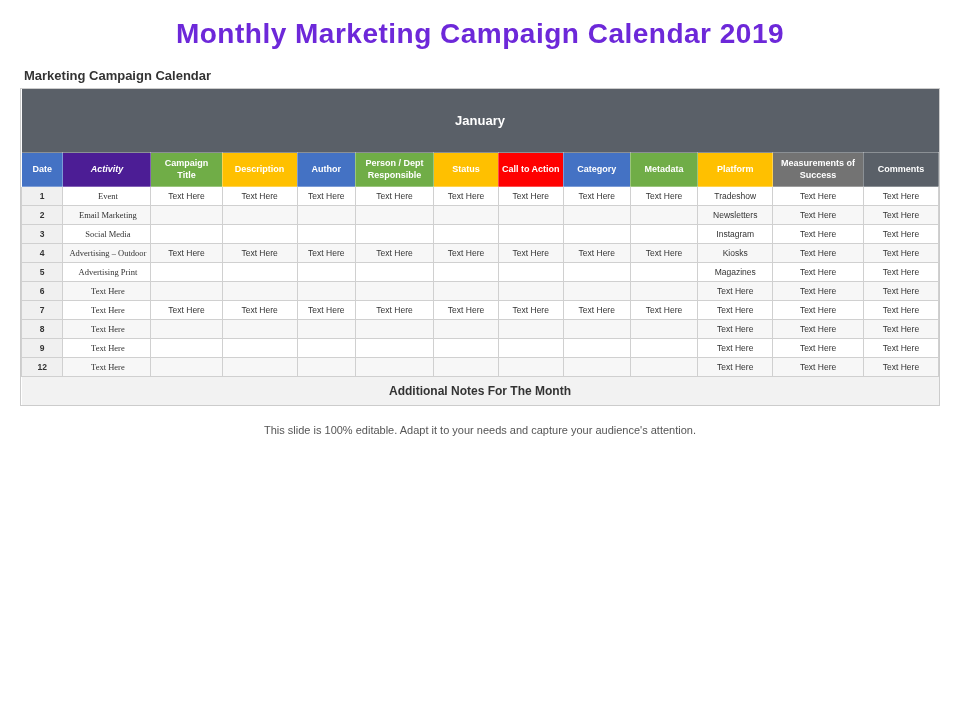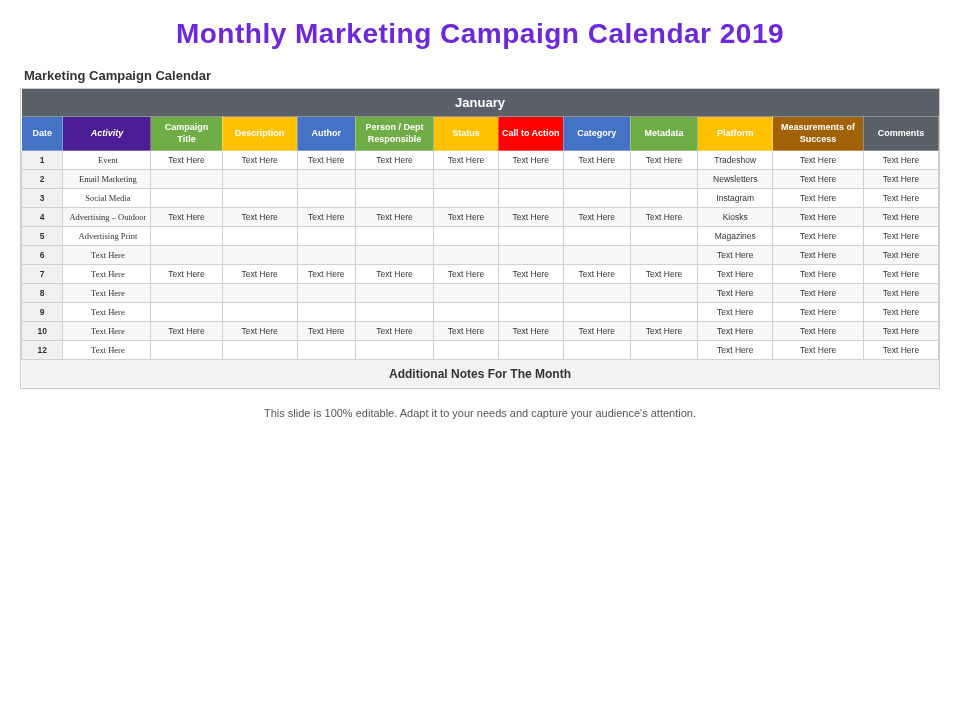--- a/index.html
+++ b/index.html
@@ -37,21 +37,21 @@
       width: 100%;
       border-collapse: collapse;
       font-size: 9.5px;
     }
     .january-row td {
       background-color: #5a6068;
       color: #ffffff;
       text-align: center;
       font-weight: bold;
       font-size: 13px;
-      padding: 6px 4px;
+      padding: 24px 4px;
     }
     .header-row th {
       color: #ffffff;
       text-align: center;
       font-weight: bold;
       padding: 5px 3px;
       font-size: 9px;
       line-height: 1.3;
       border: 1px solid rgba(255,255,255,0.3);
       vertical-align: middle;
@@ -60,21 +60,21 @@
     .col-activity { background-color: #4c1d95; width: 68px; font-style: italic; }
     .col-campaign { background-color: #70ad47; width: 55px; }
     .col-description { background-color: #ffc000; width: 58px; }
     .col-author { background-color: #4472c4; width: 45px; }
     .col-person { background-color: #70ad47; width: 55px; }
     .col-status { background-color: #ffc000; width: 50px; }
     .col-calltoaction { background-color: #ff0000; width: 50px; }
     .col-category { background-color: #4472c4; width: 52px; }
     .col-metadata { background-color: #70ad47; width: 52px; }
     .col-platform { background-color: #ffc000; width: 58px; }
-    .col-measurements { background-color: #a16207; width: 60px; }
+    .col-measurements { background-color: #737373; width: 60px; }
     .col-comments { background-color: #5a6068; width: 58px; }
 
     .data-row td {
       border: 1px solid #d0d0d0;
       padding: 4px 3px;
       color: #333;
       text-align: center;
       vertical-align: middle;
       font-size: 8.5px;
       background: #fff;
@@ -264,35 +264,20 @@
           <td></td>
           <td></td>
           <td></td>
           <td></td>
           <td></td>
           <td>Text Here</td>
           <td>Text Here</td>
           <td>Text Here</td>
         </tr>
         <tr class="data-row">
-          <td>10</td>
-          <td class="left-text">Text Here</td>
-          <td>Text Here</td>
-          <td>Text Here</td>
-          <td>Text Here</td>
-          <td>Text Here</td>
-          <td>Text Here</td>
-          <td>Text Here</td>
-          <td>Text Here</td>
-          <td>Text Here</td>
-          <td>Text Here</td>
-          <td>Text Here</td>
-          <td>Text Here</td>
-        </tr>
-        <tr class="data-row">
           <td>12</td>
           <td class="left-text">Text Here</td>
           <td></td>
           <td></td>
           <td></td>
           <td></td>
           <td></td>
           <td></td>
           <td></td>
           <td></td>

